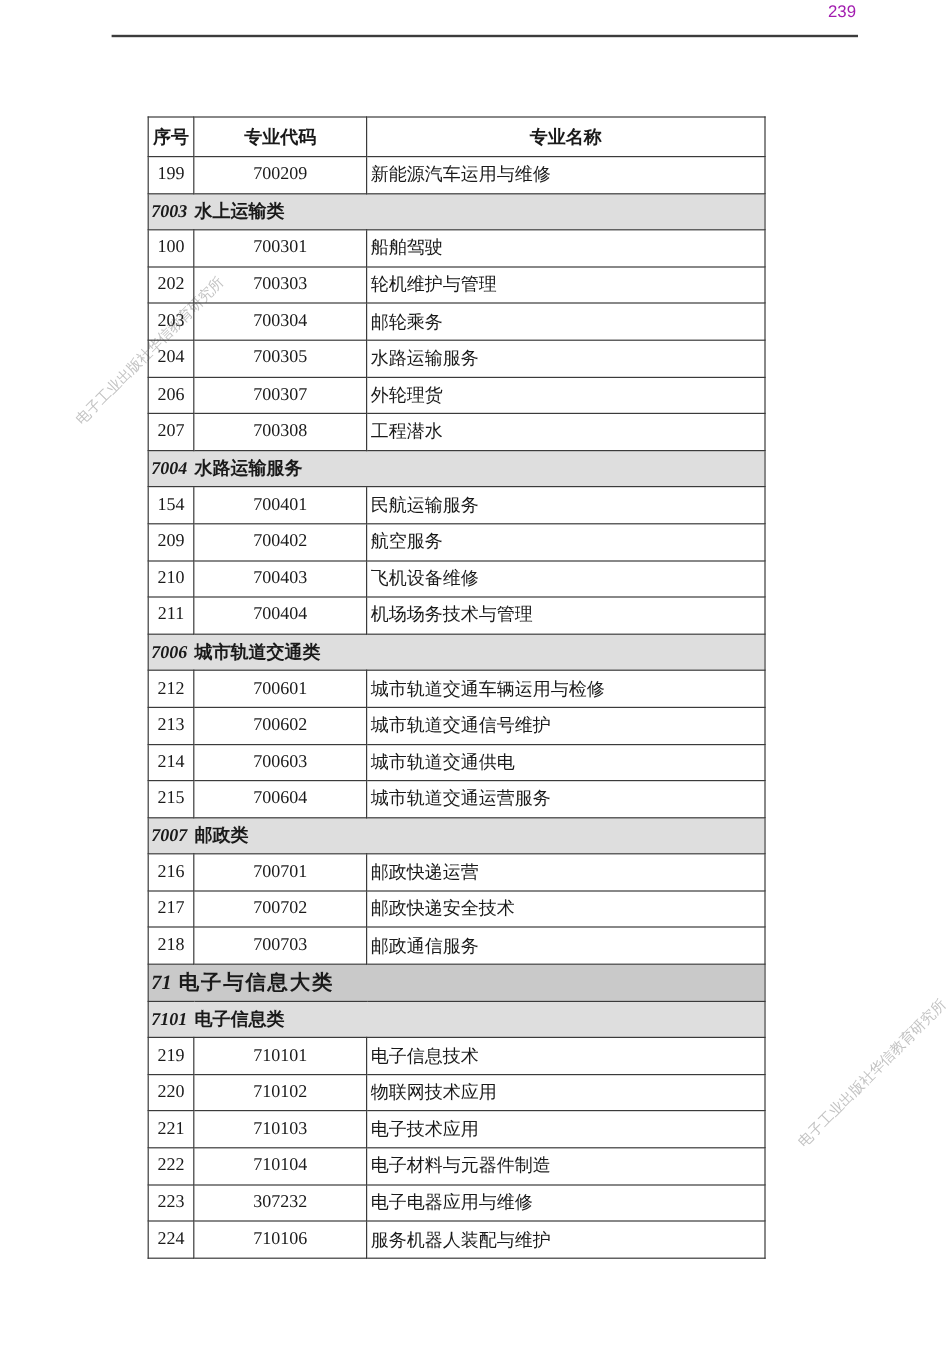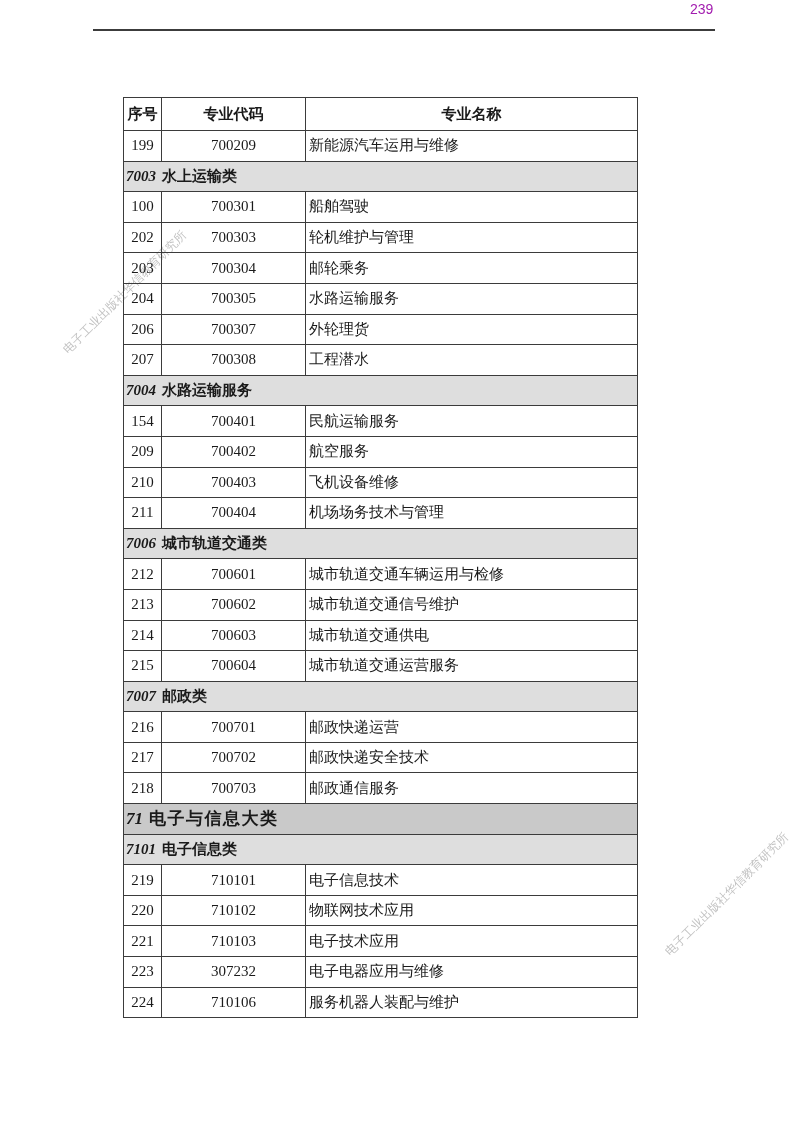--- a/index.html
+++ b/index.html
@@ -248,20 +248,25 @@
           <td class="c-no">220</td>
           <td class="c-code">710102</td>
           <td class="c-name">物联网技术应用</td>
         </tr>
         <tr>
           <td class="c-no">221</td>
           <td class="c-code">710103</td>
           <td class="c-name">电子技术应用</td>
         </tr>
         <tr>
+          <td class="c-no">222</td>
+          <td class="c-code">710104</td>
+          <td class="c-name">电子材料与元器件制造</td>
+        </tr>
+        <tr>
           <td class="c-no">223</td>
           <td class="c-code">307232</td>
           <td class="c-name">电子电器应用与维修</td>
         </tr>
         <tr>
           <td class="c-no">224</td>
           <td class="c-code">710106</td>
           <td class="c-name">服务机器人装配与维护</td>
         </tr>
       </tbody>

